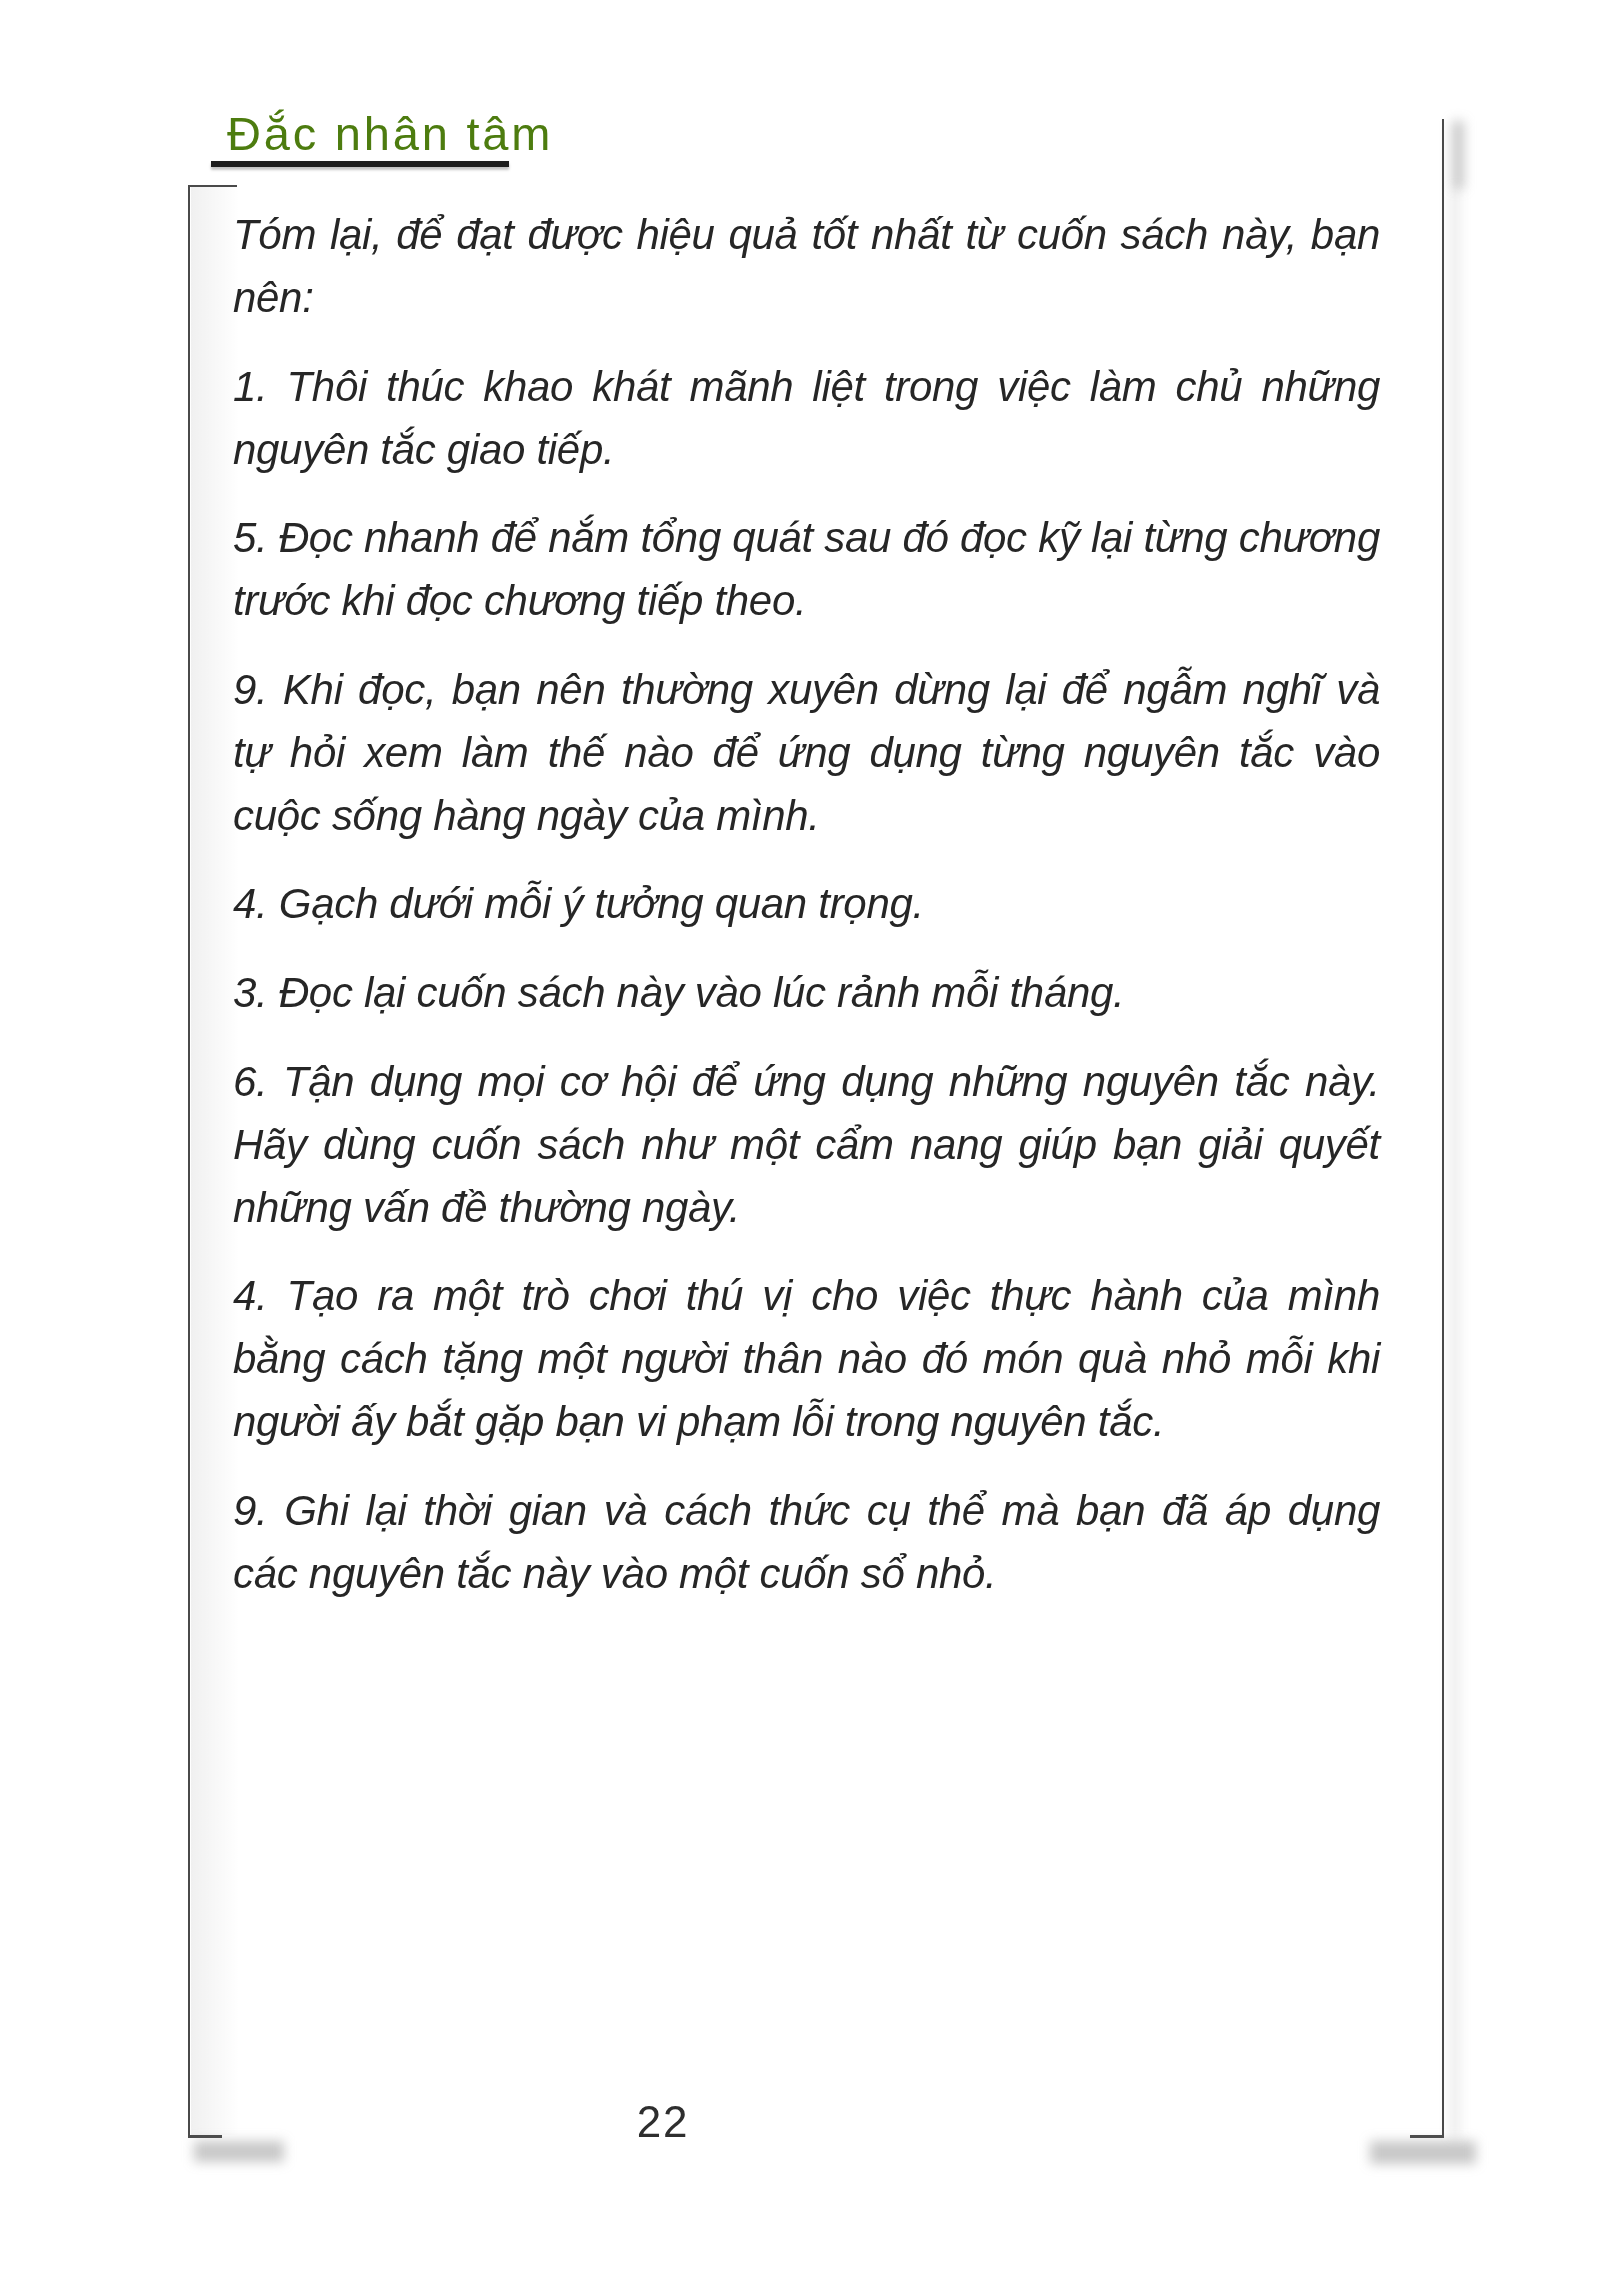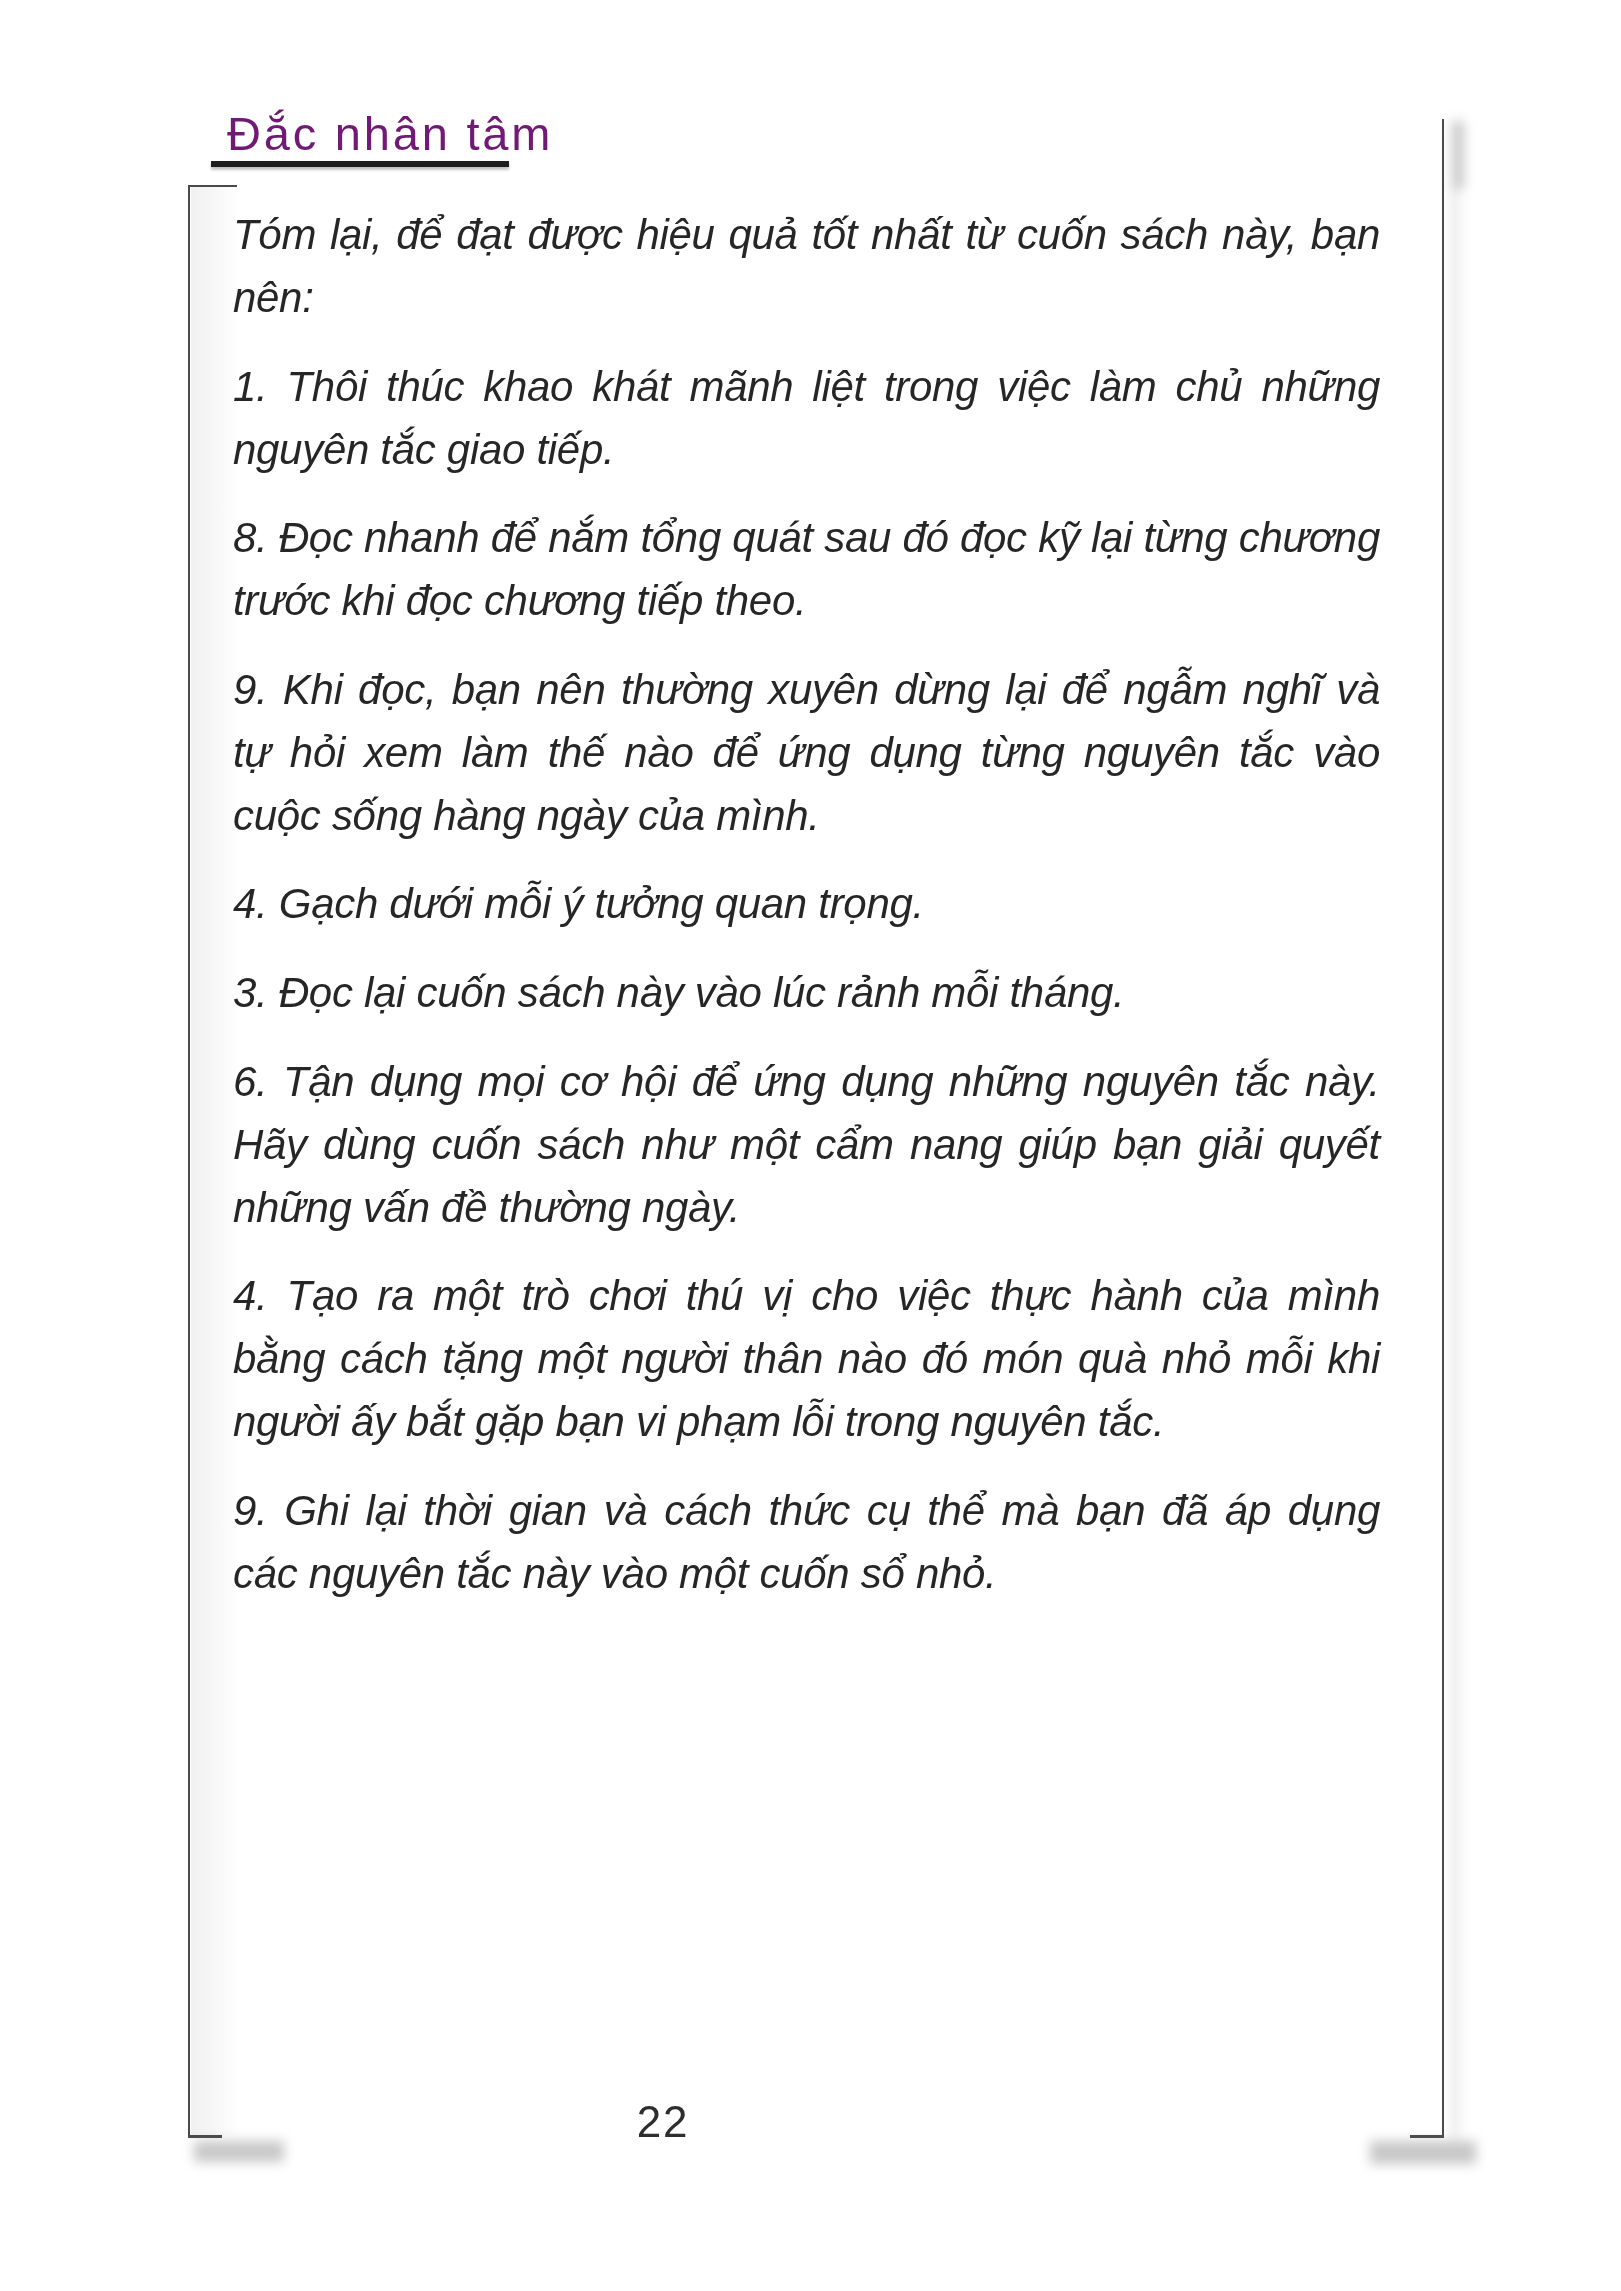--- a/index.html
+++ b/index.html
@@ -9,21 +9,21 @@
     width:1621px; height:2291px;
     background:#ffffff;
     overflow:hidden;
     font-family:"Liberation Sans", sans-serif;
   }
 
   
   .running-header {
     position:absolute; left:227px; top:106px;
     font-weight:300; font-size:47px; letter-spacing:2.8px;
-    color:#701a75; white-space:nowrap;
+    color:#4d7c0f; white-space:nowrap;
   }
   .header-rule {
     position:absolute; left:211px; top:161px;
     width:298px; height:5.7px; background:#1e1e1e;
     box-shadow:0 2.8px 2.8px rgba(0,0,0,0.25);
   }
 
   
   .frame-line-left {
     position:absolute; left:188px; top:185px;
@@ -90,21 +90,21 @@
   <div class="frame-tick-br"></div>
   <div class="gutter-shade"></div>
   <div class="smudge smudge-tr"></div>
   <div class="smudge smudge-r"></div>
   <div class="smudge smudge-bl"></div>
   <div class="smudge smudge-br"></div>
 
   <div class="content">
     <p>Tóm lại, để đạt được hiệu quả tốt nhất từ cuốn sách này, bạn nên:</p>
     <p>1. Thôi thúc khao khát mãnh liệt trong việc làm chủ những nguyên tắc giao tiếp.</p>
-    <p>8. Đọc nhanh để nắm tổng quát sau đó đọc kỹ lại từng chương trước khi đọc chương tiếp theo.</p>
+    <p>5. Đọc nhanh để nắm tổng quát sau đó đọc kỹ lại từng chương trước khi đọc chương tiếp theo.</p>
     <p>9. Khi đọc, bạn nên thường xuyên dừng lại để ngẫm nghĩ và tự hỏi xem làm thế nào để ứng dụng từng nguyên tắc vào cuộc sống hàng ngày của mình.</p>
     <p>4. Gạch dưới mỗi ý tưởng quan trọng.</p>
     <p>3. Đọc lại cuốn sách này vào lúc rảnh mỗi tháng.</p>
     <p>6. Tận dụng mọi cơ hội để ứng dụng những nguyên tắc này. Hãy dùng cuốn sách như một cẩm nang giúp bạn giải quyết những vấn đề thường ngày.</p>
     <p>4. Tạo ra một trò chơi thú vị cho việc thực hành của mình bằng cách tặng một người thân nào đó món quà nhỏ mỗi khi người ấy bắt gặp bạn vi phạm lỗi trong nguyên tắc.</p>
     <p>9. Ghi lại thời gian và cách thức cụ thể mà bạn đã áp dụng các nguyên tắc này vào một cuốn sổ nhỏ.</p>
   </div>
 
   <div class="page-number">22</div>
 

